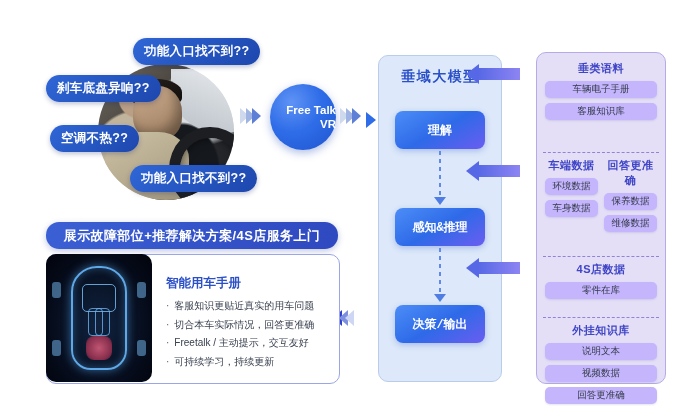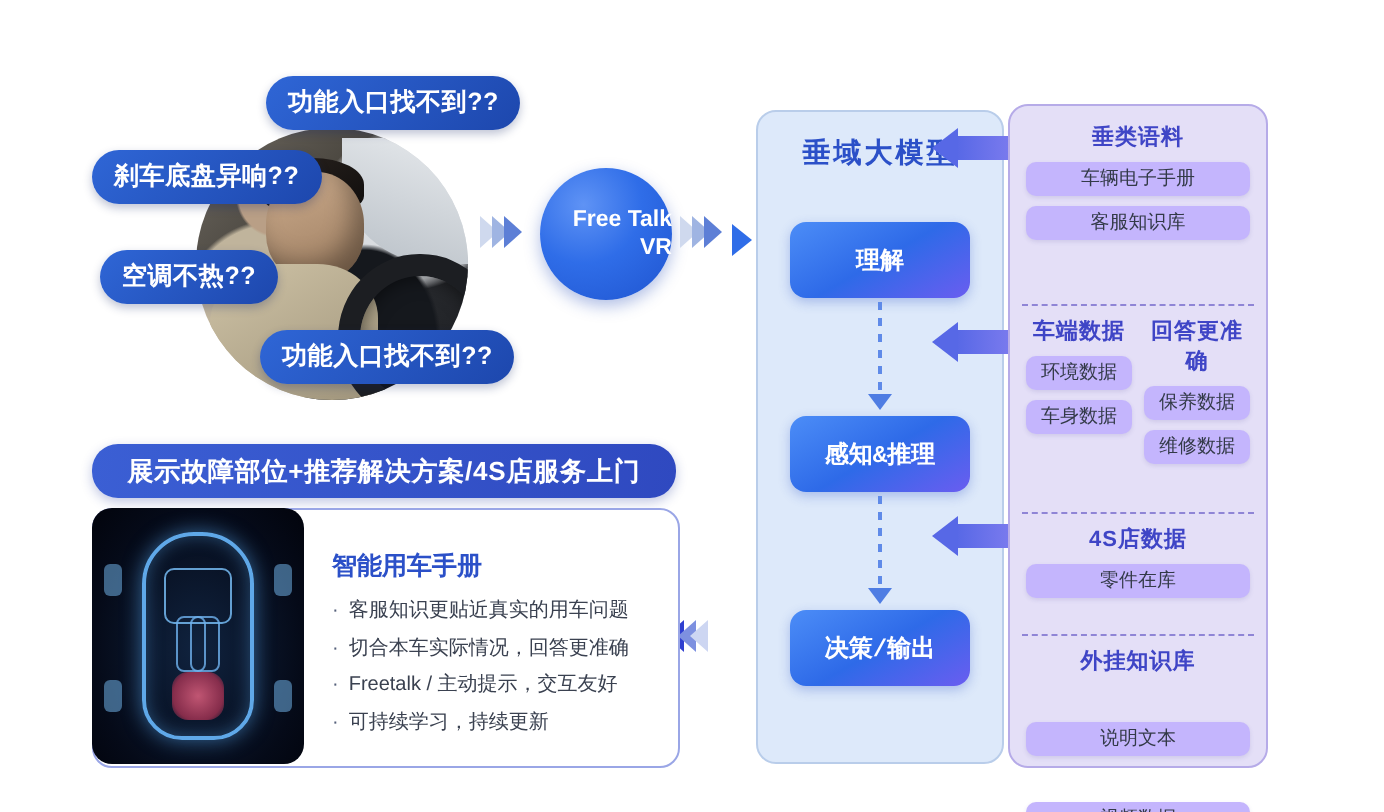--- a/index.html
+++ b/index.html
@@ -167,21 +167,21 @@
 
   
   #inbound-head{
     position:absolute;left:366px;top:112px;width:0;height:0;
     border-top:8px solid transparent;border-bottom:8px solid transparent;
     border-left:10px solid #2f6de8;
   }
 
   
   #data-panel{
-    position:absolute;left:504px;top:52px;width:128px;height:330px;
+    position:absolute;left:536px;top:52px;width:128px;height:330px;
     background:#e4dff7;
     border:1px solid #b6abe8;
     border-radius:10px;
     padding:0;
   }
   .sect-title{
     text-align:center;color:#3f45c6;font-weight:bold;font-size:11px;
     letter-spacing:.5px;
   }
   .chip{
@@ -204,21 +204,21 @@
   #div3{top:264px;}
 
   #sect-two-col{position:absolute;left:8px;top:105px;width:112px;display:flex;gap:6px;}
   .col{flex:1;}
   .col .chip{margin-top:5px;}
 
   #sect-4s{position:absolute;left:8px;top:209px;width:112px;}
   #sect-4s .chip{margin-top:5px;}
 
   #sect-ext{position:absolute;left:8px;top:270px;width:112px;}
-  #sect-ext .chip{margin-top:23px;}
+  #sect-ext .chip{margin-top:5px;}
 
   
   #result-banner{
     position:absolute;left:46px;top:222px;width:292px;height:27px;
     background:linear-gradient(100deg,#3b5fd4,#2f49c0);
     border-radius:13px;
     color:#ffffff;font-weight:bold;font-size:13px;
     display:flex;align-items:center;justify-content:center;
     letter-spacing:.4px;
     box-shadow:0 2px 6px rgba(30,50,150,.28);

